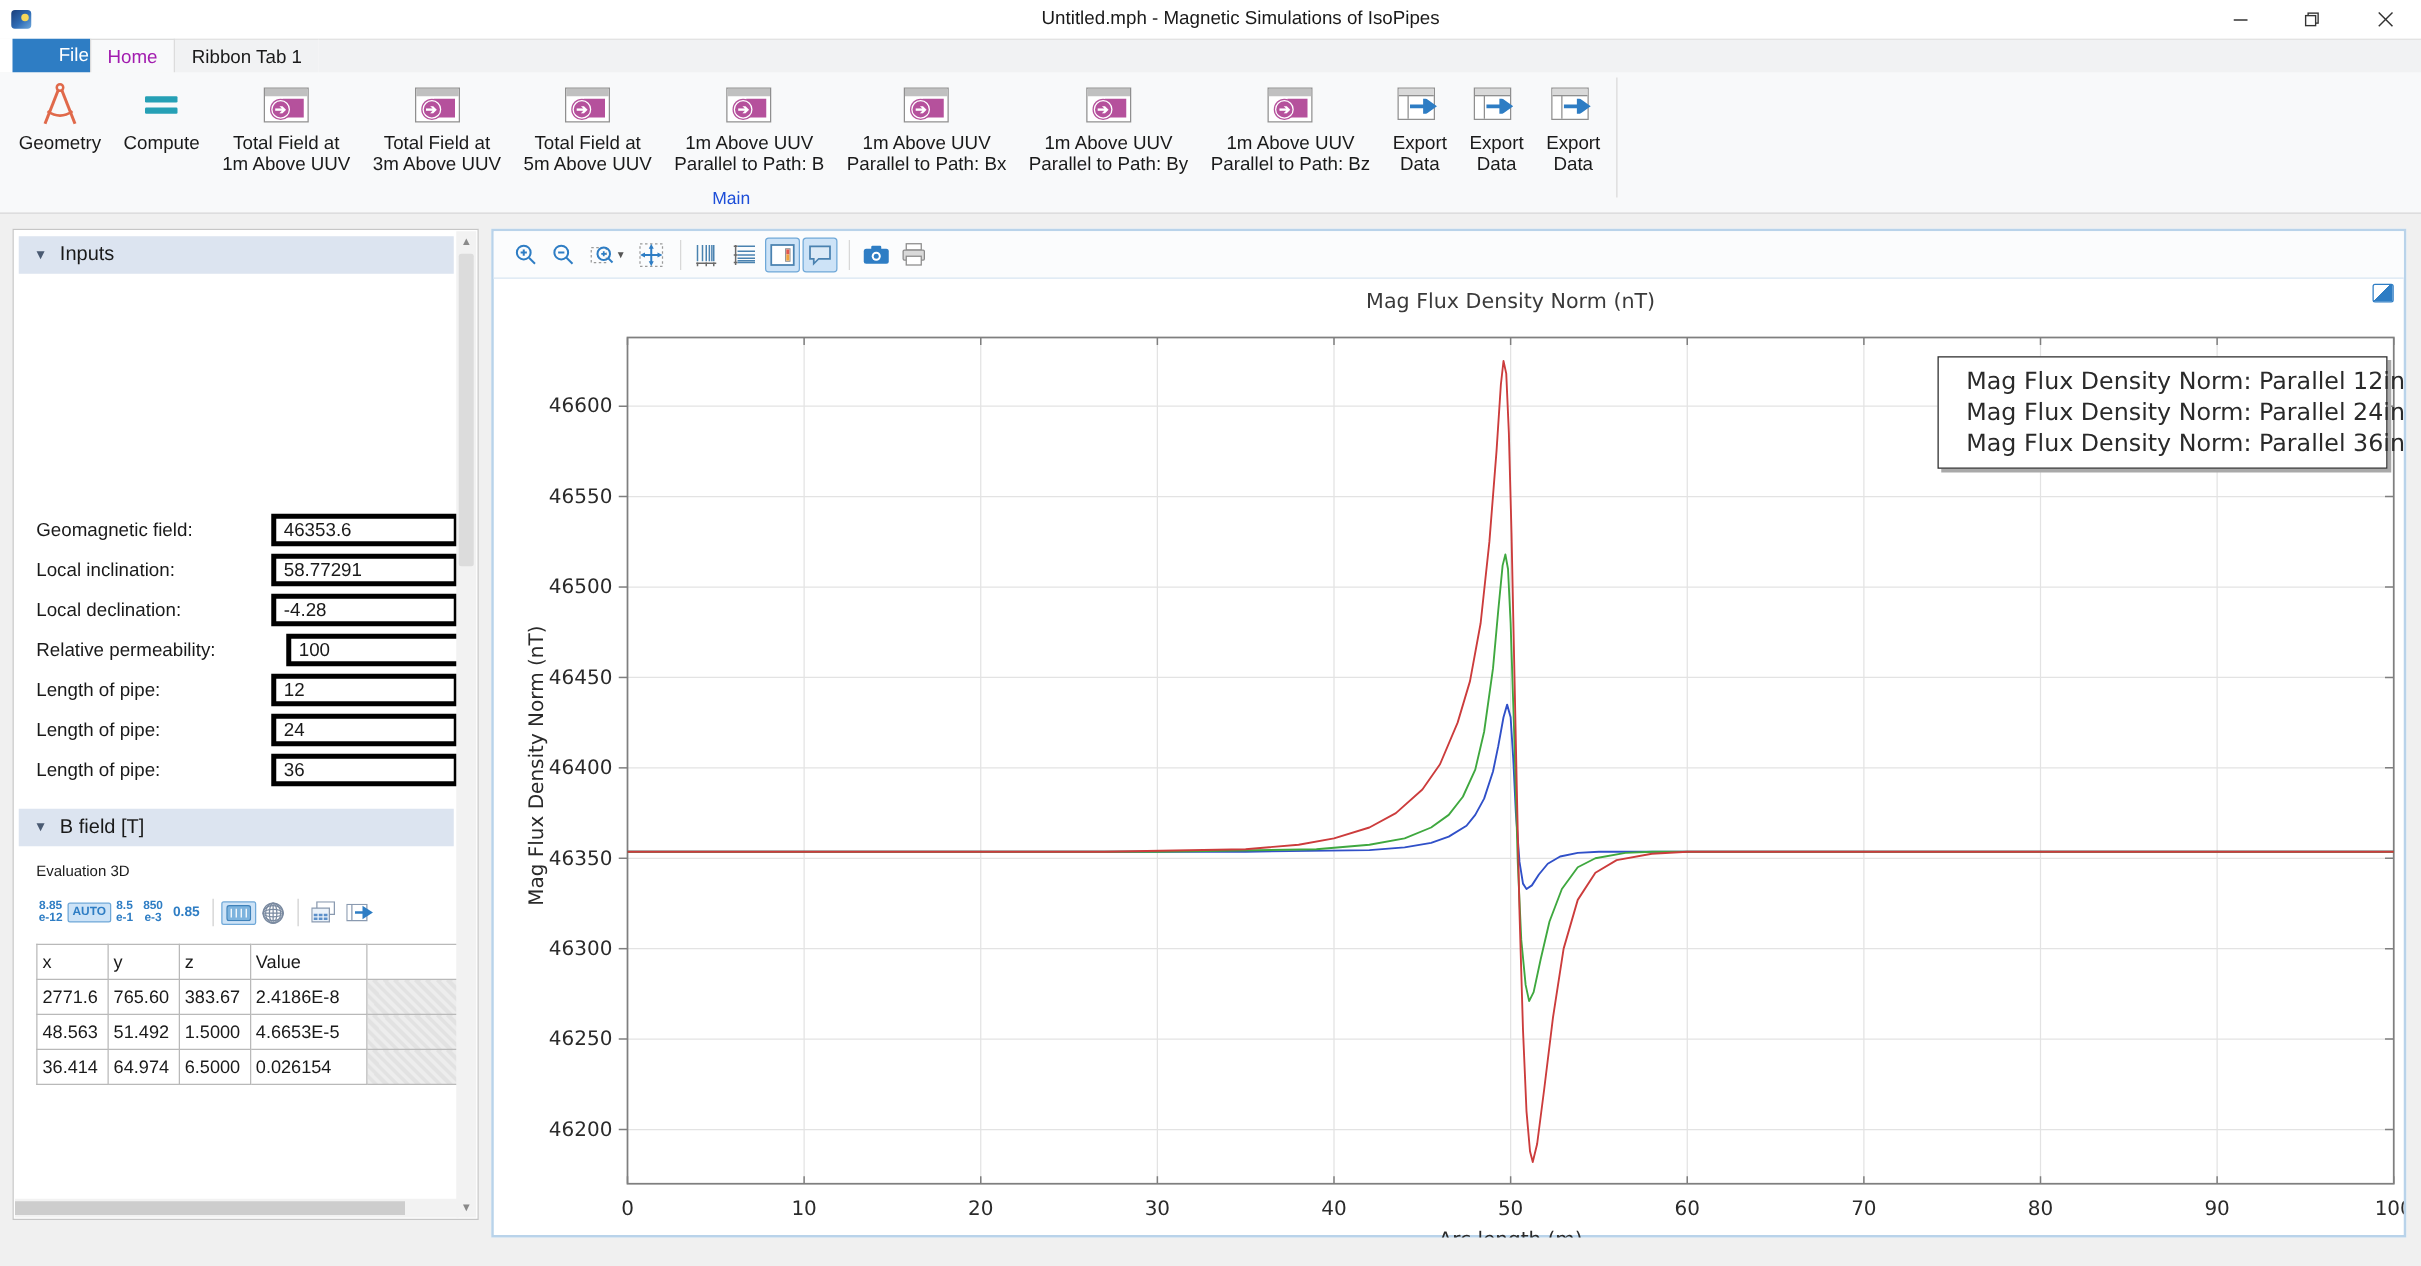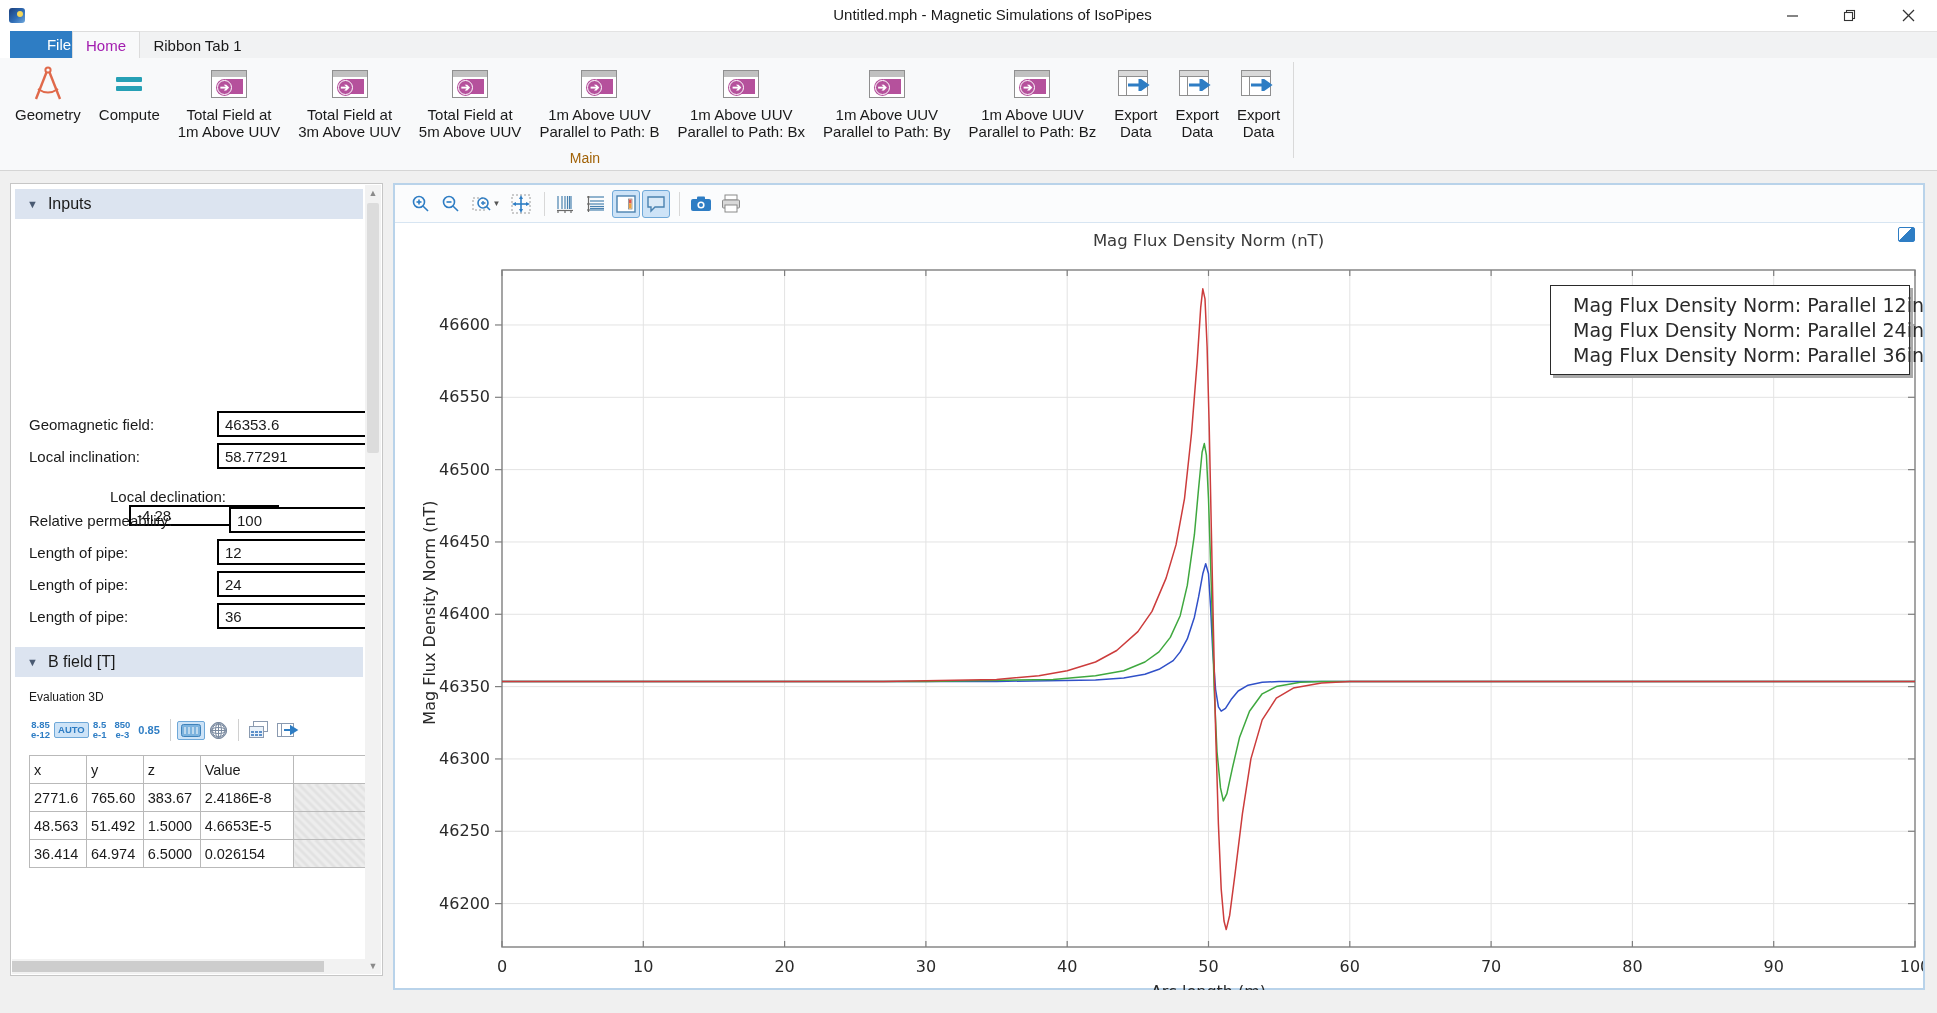--- a/index.html
+++ b/index.html
@@ -29,21 +29,21 @@
   #tabrow-rest { position:absolute; left:255px; right:0; top:0; height:27px; background:#f1f2f3; border-top:1px solid #e3e3e3;}
 
   #ribbon { position:absolute; left:0; top:58px; width:1937px; height:113px; background:#f8f9fa;
     border-bottom:1px solid #d5d5d5; }
   #ribbon-row { position:absolute; left:6px; top:4px; height:86px; display:flex; align-items:flex-start; }
   .rbtn { display:flex; flex-direction:column; align-items:center; padding:0 9px; }
   .ric { height:44px; display:flex; align-items:center; justify-content:center; }
   .rlabel { font-size:15px; line-height:17px; color:#1a1a1a; text-align:center; white-space:nowrap; }
   .rb-div { width:1px; height:96px; background:#d9d9d9; margin:0 4px; align-self:flex-start; }
   #ribbon-group-label { position:absolute; left:540px; top:92px; width:90px; text-align:center;
-    font-size:14px; color:#a16207; }
+    font-size:14px; color:#1d4ed8; }
 
   
   .plotwin { width:36px; height:28px; border:1px solid #8f8f8f; background:#fff; position:relative; }
   .plotwin::before { content:""; position:absolute; left:0; top:0; right:0; height:6px; background:#c0c0c0; }
   .plotwin .pw-body { position:absolute; left:3px; top:8px; right:3px; bottom:3px; background:#fff; }
   .plotwin .pw-rect { position:absolute; right:0; top:0; width:60%; height:100%; background:#b5519c; }
   .plotwin .pw-circ { position:absolute; left:2px; top:1px; width:15px; height:15px; border-radius:50%;
     background:#b5519c; border:1.5px solid #ffffff; box-shadow:0 0 0 1px #b5519c; color:#fff;
     display:flex; align-items:center; justify-content:center; font-size:11px; font-weight:bold; }
   
@@ -58,21 +58,21 @@
     background:#ffffff; border:1px solid #c6c6c6; }
   .vscroll { position:absolute; right:1px; top:1px; width:16px; bottom:1px; background:#f2f2f2; }
   .vscroll .arrow { position:absolute; left:0; width:16px; height:16px; display:flex; align-items:center;
     justify-content:center; color:#8a8a8a; font-size:9px; }
   .vscroll .thumb { position:absolute; left:2px; top:18px; width:12px; height:250px; background:#dcdcdc; border-radius:2px;}
   .sec-header { position:absolute; left:4px; width:348px; height:30px; background:#dce4f0;
     display:flex; align-items:center; font-size:16px; color:#1a1a1a; }
   .sec-header .tri { margin:0 10px 0 12px; font-size:11px; color:#4a5a72; }
   .frow { position:absolute; left:18px; width:350px; height:26px; display:flex; align-items:center; }
   .flabel { width:188px; font-size:15px; color:#1a1a1a; }
-  .frow input { width:150px; height:26px; border:2px solid #000000; font-size:15px; padding:0 6px;
+  .frow input { width:150px; height:26px; border:4px solid #000000; font-size:15px; padding:0 6px;
     color:#1a1a1a; font-family:"Liberation Sans",sans-serif; background:#fff; }
   #eval3d { position:absolute; left:18px; top:506px; font-size:12px; color:#1a1a1a; }
   
   #btoolbar { position:absolute; left:16px; top:532px; height:28px; display:flex; align-items:center; }
   .numbtn { display:flex; flex-direction:column; align-items:center; justify-content:center;
     font-size:9.5px; line-height:10px; color:#2e7dc4; font-weight:bold; padding:2px 3px; border:1px solid transparent; }
   .numbtn.sel, .ibtn.sel { background:#cde3f7; border:1px solid #6fa8d8; border-radius:2px; }
   .ibtn { padding:2px 3px; border:1px solid transparent; display:flex; align-items:center; }
   .mini-div { width:1px; height:22px; background:#d0d0d0; margin:0 6px; }
   
@@ -305,21 +305,21 @@
     </div>
 
     <div class="frow" style="top:227px;">
       <div class="flabel">Geomagnetic field:</div>
       <input value="46353.6" style="">
     </div>
     <div class="frow" style="top:259px;">
       <div class="flabel">Local inclination:</div>
       <input value="58.77291" style="">
     </div>
-    <div class="frow" style="top:304px;flex-direction:column;">
+    <div class="frow" style="top:291px;">
       <div class="flabel">Local declination:</div>
       <input value="-4.28" style="">
     </div>
     <div class="frow" style="top:323px;justify-content:space-between;">
       <div class="flabel">Relative permeability:</div>
       <input value="100" style="">
     </div>
     <div class="frow" style="top:355px;">
       <div class="flabel">Length of pipe:</div>
       <input value="12" style="">

